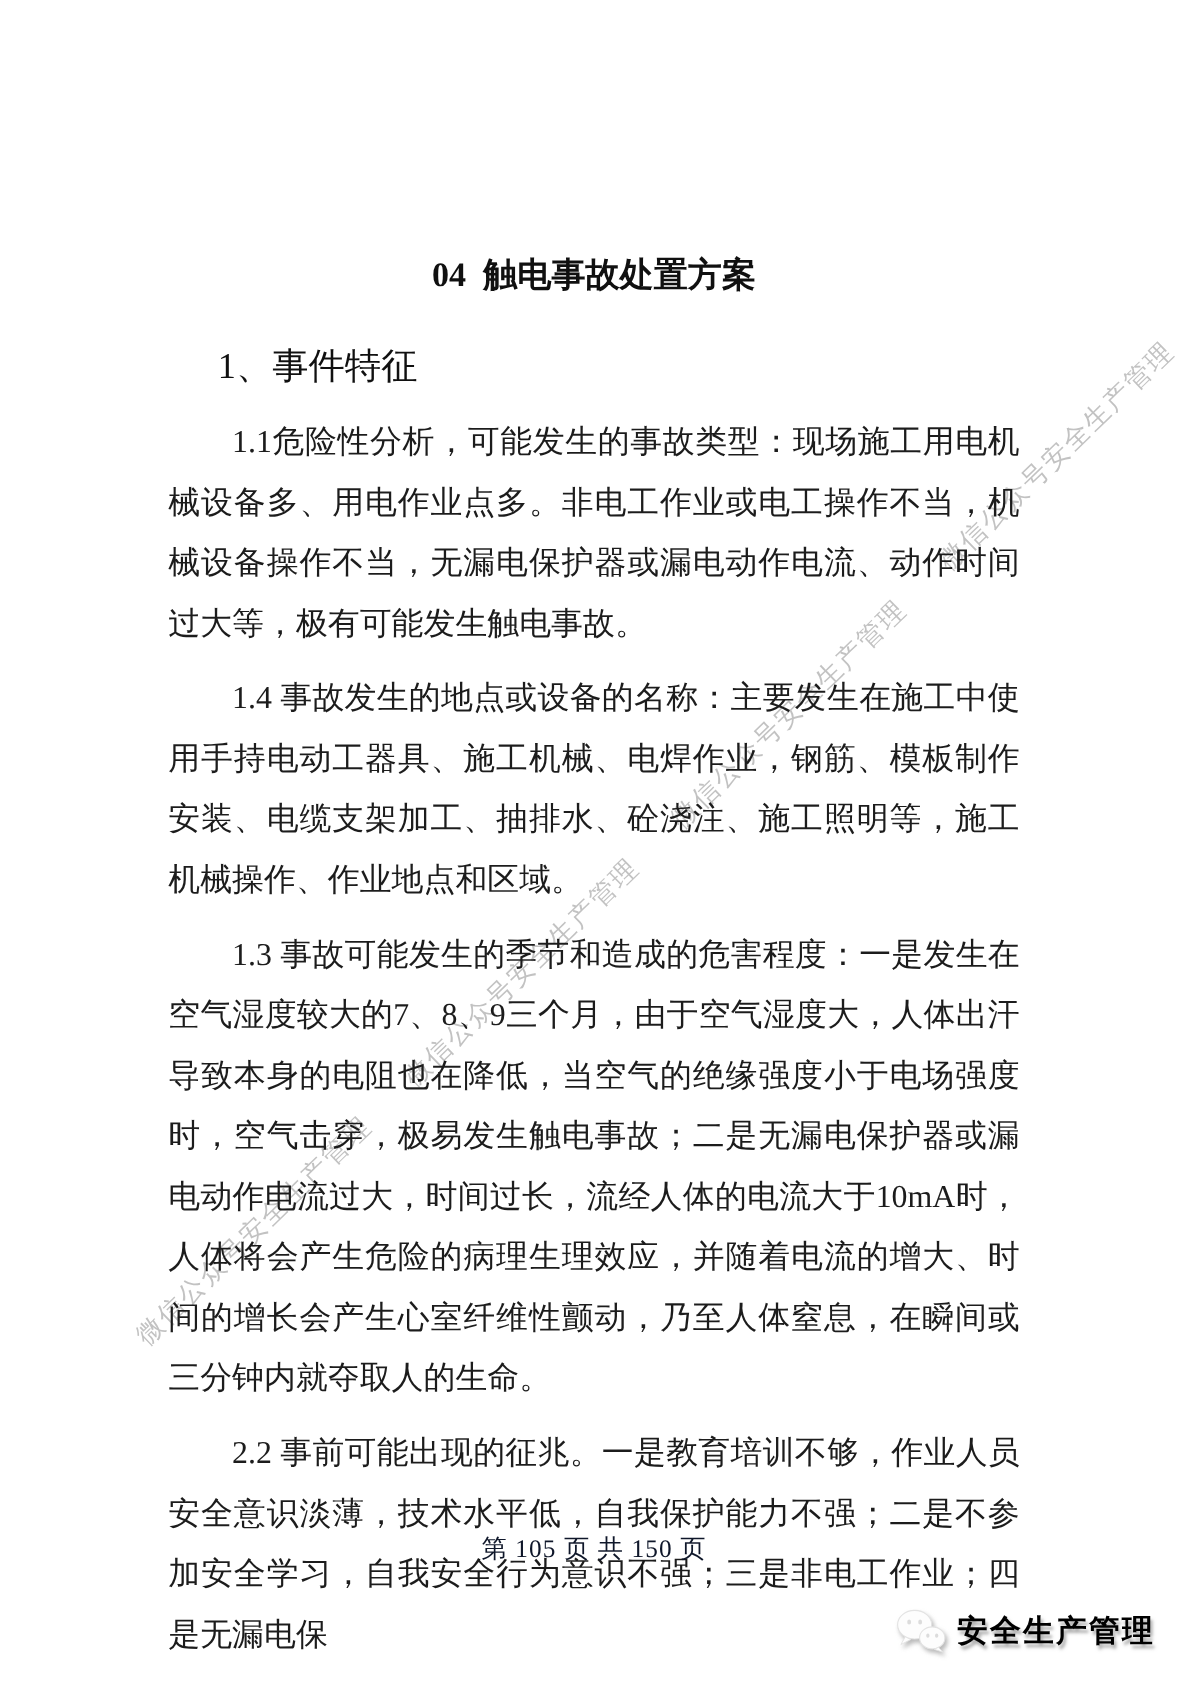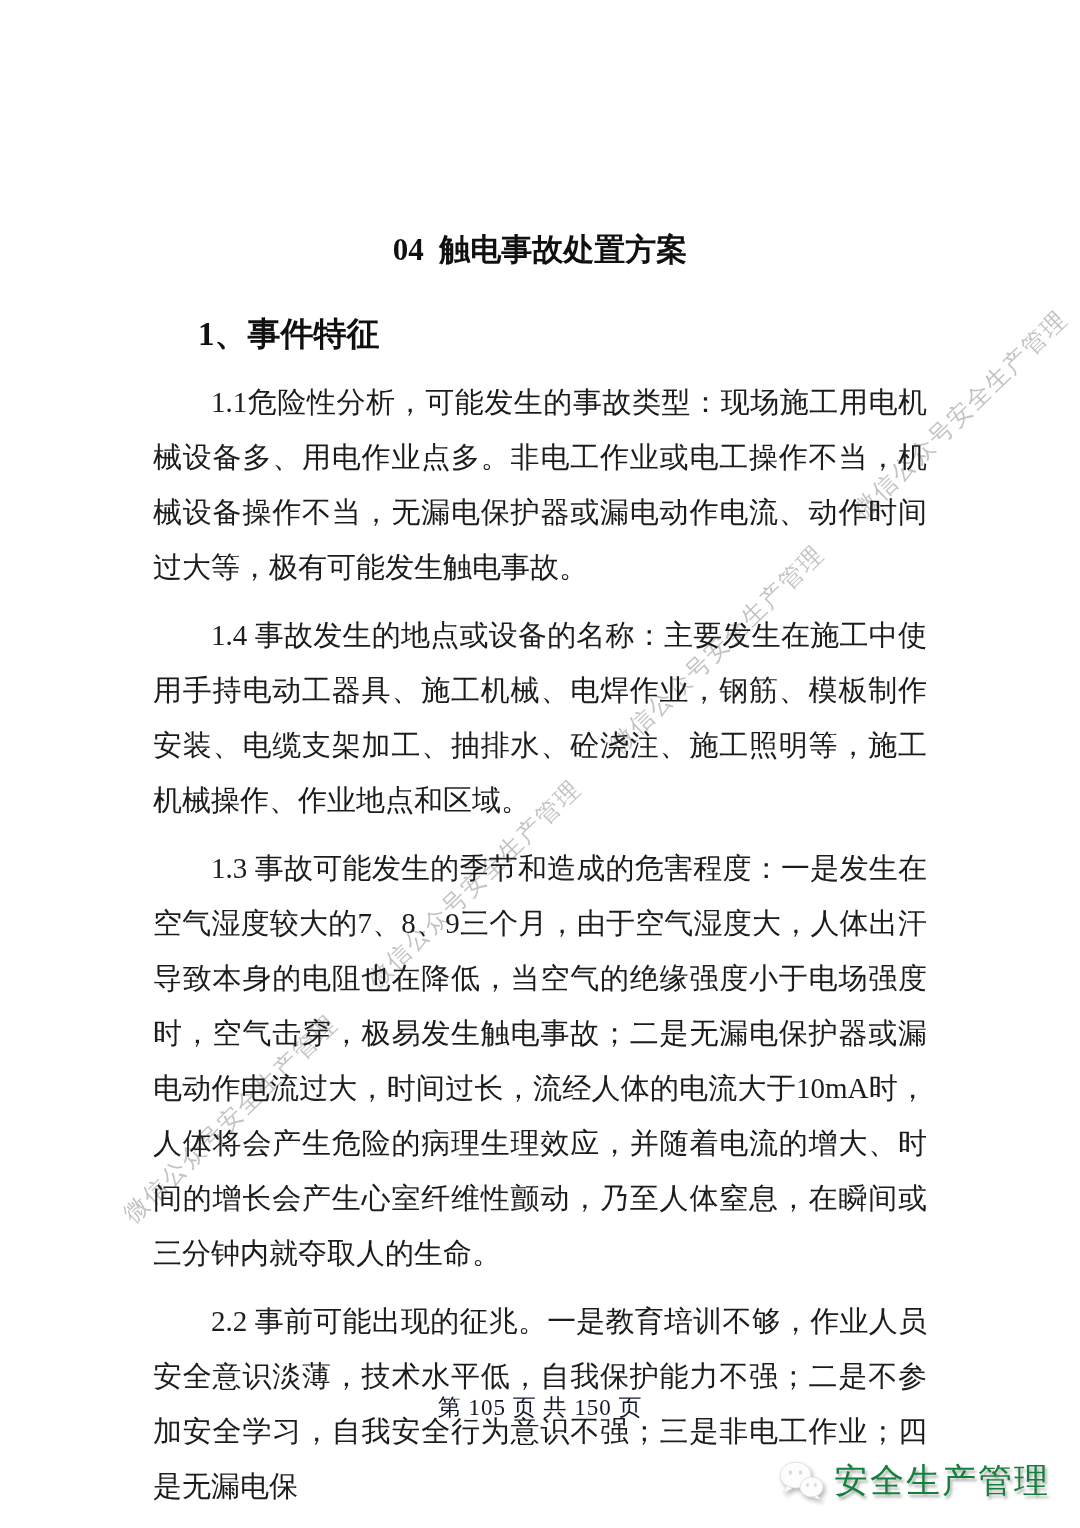--- a/index.html
+++ b/index.html
@@ -49,21 +49,21 @@
     line-height: 55px;
     font-weight: bold;
     text-align: center;
     white-space: pre;
     color: #101010;
   }
   .heading {
     margin: 0;
     font-size: 33px;
     line-height: 55px;
-    font-weight: bold;
+    font-weight: normal;
     text-indent: 58px;
     color: #101010;
   }
   .para {
     margin: 13px;
     font-size: 29px;
     line-height: 55px;
     text-align: justify;
     text-indent: 58px;
     color: #1c1c1c;
@@ -86,24 +86,24 @@
     display: flex;
     align-items: center;
     gap: 8px;
     z-index: 2;
   }
   .brand svg {
     filter: drop-shadow(2px 3px 2px rgba(125,125,125,0.55));
   }
   .brand-text {
     font-family: "Liberation Sans", sans-serif;
-    font-size: 34px;
-    font-weight: normal;
+    font-size: 28px;
+    font-weight: bold;
     letter-spacing: 2px;
-    color: #15803d;
+    color: #000000;
     text-shadow: 2px 3px 3px rgba(125,125,125,0.65);
   }
 </style>
 </head>
 <body>
 
 <div class="page">
 
   <div class="watermark" style="color: rgb(145, 145, 145);">微信公众号安全生产管理　　微信公众号安全生产管理　　微信公众号安全生产管理　　微信公众号安全生产管理</div>
 

